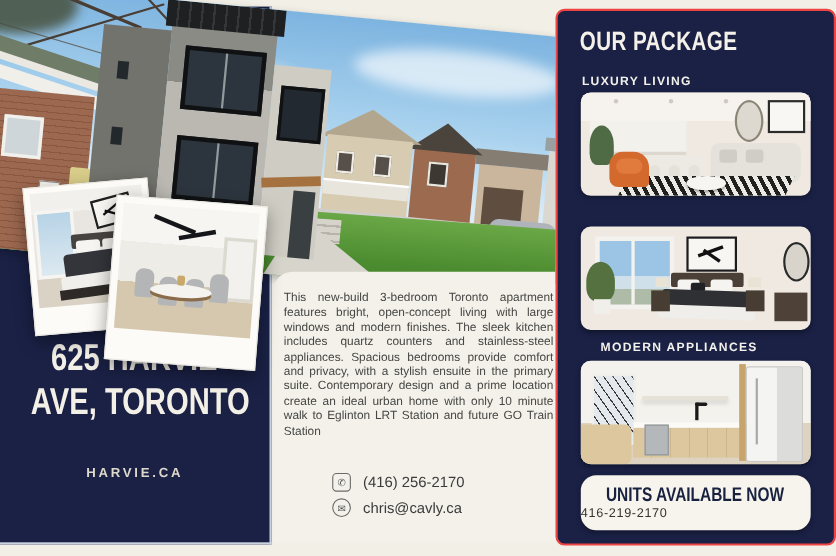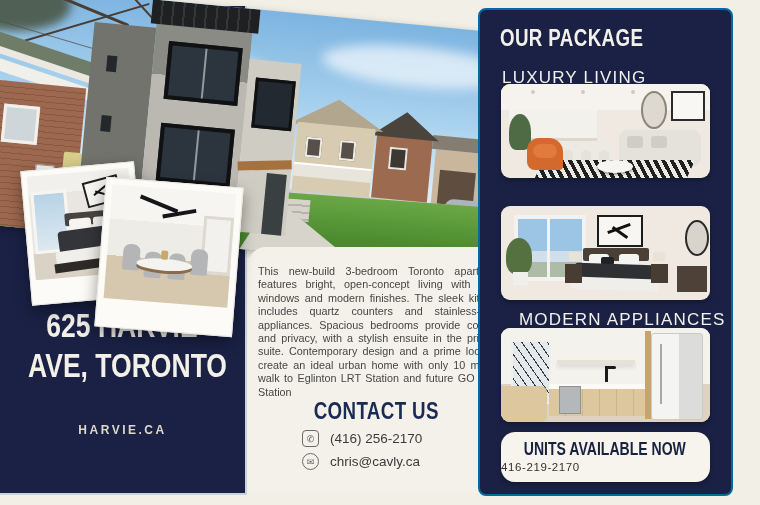--- a/index.html
+++ b/index.html
@@ -10,22 +10,22 @@
     -webkit-font-smoothing:antialiased;
   }
   .abs{position:absolute;}
   .cond{display:inline-block;transform:scaleX(.78);transform-origin:center;white-space:nowrap;font-weight:bold;}
   .cond-l{transform-origin:left center;}
 
   
   .mid-col{left:247px;top:0;width:258px;height:505px;background:#f1efe6;z-index:0;}
   .left-col{left:0;top:6px;width:245px;height:487px;background:#1a2145;
             border-right:2px solid #c9d2df;border-bottom:2px solid #c9d2df;z-index:1;}
-  .right-col{left:478px;top:8px;width:251px;height:484px;background:#1a2145;
-             border:2px solid #0369a1;border-radius:8px;z-index:5;}
+  .right-col{left:505px;top:8px;width:251px;height:484px;background:#1a2145;
+             border:2px solid #ef4444;border-radius:8px;z-index:5;}
 
   
   .photo-wrap{left:0;top:0;width:505px;height:258px;overflow:hidden;z-index:2;}
   .photo-rot{position:absolute;left:-55px;top:10px;width:625px;height:240px;
              transform:rotate(5.5deg);overflow:hidden;
              background:linear-gradient(180deg,#7db4e0 0%,#a9d2ee 40%,#d9ebf7 68%,#e7f1f8 100%);
              box-shadow:0 3px 8px rgba(0,0,0,.25);}
   .cloud{position:absolute;background:#fff;border-radius:50%;filter:blur(6px);opacity:.65;}
   .pline{position:absolute;height:1px;background:#5a554e;opacity:.8;}
   .branch{position:absolute;background:#4a3d33;border-radius:2px;}
@@ -119,21 +119,21 @@
   
   .lc-title{position:absolute;left:0;top:299px;width:100%;text-align:center;
             font-size:34px;line-height:40px;color:#f3f0e7;}
   .lc-tag{position:absolute;left:0;top:394px;width:100%;text-align:center;
           font-size:8.6px;letter-spacing:1.5px;color:#e7e4da;}
   .lc-site{position:absolute;left:0;top:417px;width:100%;text-align:center;
            font-size:12px;font-weight:600;letter-spacing:2.5px;color:#ddd8cb;}
 
   
   .rp-head{position:absolute;left:20px;top:14px;font-size:24px;color:#f3f1e9;letter-spacing:.5px;}
-  .rp-label{position:absolute;left:22px;font-size:17px;font-weight:normal;letter-spacing:1.2px;color:#f3f1ec;}
+  .rp-label{position:absolute;left:22px;font-size:11px;font-weight:bold;letter-spacing:1.2px;color:#f3f1ec;}
   .rp-photo{position:absolute;left:21px;width:209px;height:94px;border-radius:9px;overflow:hidden;
             background:#efe9e2;box-shadow:0 2px 5px rgba(0,0,0,.35);}
   
   .lv-ceil{position:absolute;left:0;top:0;width:100%;height:26px;background:#f6f3ee;}
   .spot{position:absolute;top:6px;width:4px;height:4px;border-radius:50%;background:#cfc9c0;}
   .lv-cab{position:absolute;left:8px;top:26px;width:88px;height:28px;background:#f3f1ec;border-bottom:3px solid #dcd8d0;}
   .lv-isl{position:absolute;left:56px;top:58px;width:56px;height:20px;background:#eceae3;border-radius:3px;}
   .lv-stool{position:absolute;top:66px;width:10px;height:20px;background:#e5e2da;border-radius:5px 5px 0 0;}
   .lv-plant{position:absolute;left:8px;top:30px;width:22px;height:36px;background:#4e6b45;border-radius:50% 50% 30% 30%;}
   .lv-chair{position:absolute;left:26px;top:54px;width:36px;height:32px;background:#d4692e;border-radius:12px 14px 4px 8px;}
@@ -284,21 +284,20 @@
     <div class="p2-chair" style="left:38px;top:64px;"></div>
     <div class="p2-chair" style="left:62px;top:64px;"></div>
     <div class="p2-chair" style="left:84px;top:58px;"></div>
     <div class="p2-table"></div>
     <div class="p2-vase"></div>
   </div>
 </div>
 
 <div class="abs desc-card">
   <div class="desc-text">This new-build 3-bedroom Toronto apartment features bright, open-concept living with large windows and modern finishes. The sleek kitchen includes quartz counters and stainless-steel appliances. Spacious bedrooms provide comfort and privacy, with a stylish ensuite in the primary suite. Contemporary design and a prime location create an ideal urban home with only 10 minute walk to Eglinton LRT Station and future GO Train Station</div>
-  <div class="contact-head"><span class="cond">CONTACT US</span></div>
   <div class="c-row" style="top:183px;">
     <span class="c-icon ph-ic">✆</span>
     <span>(416) 256-2170</span>
   </div>
   <div class="c-row" style="top:206px;">
     <span class="c-icon em-ic">✉</span>
     <span>chris@cavly.ca</span>
   </div>
 </div>
 

